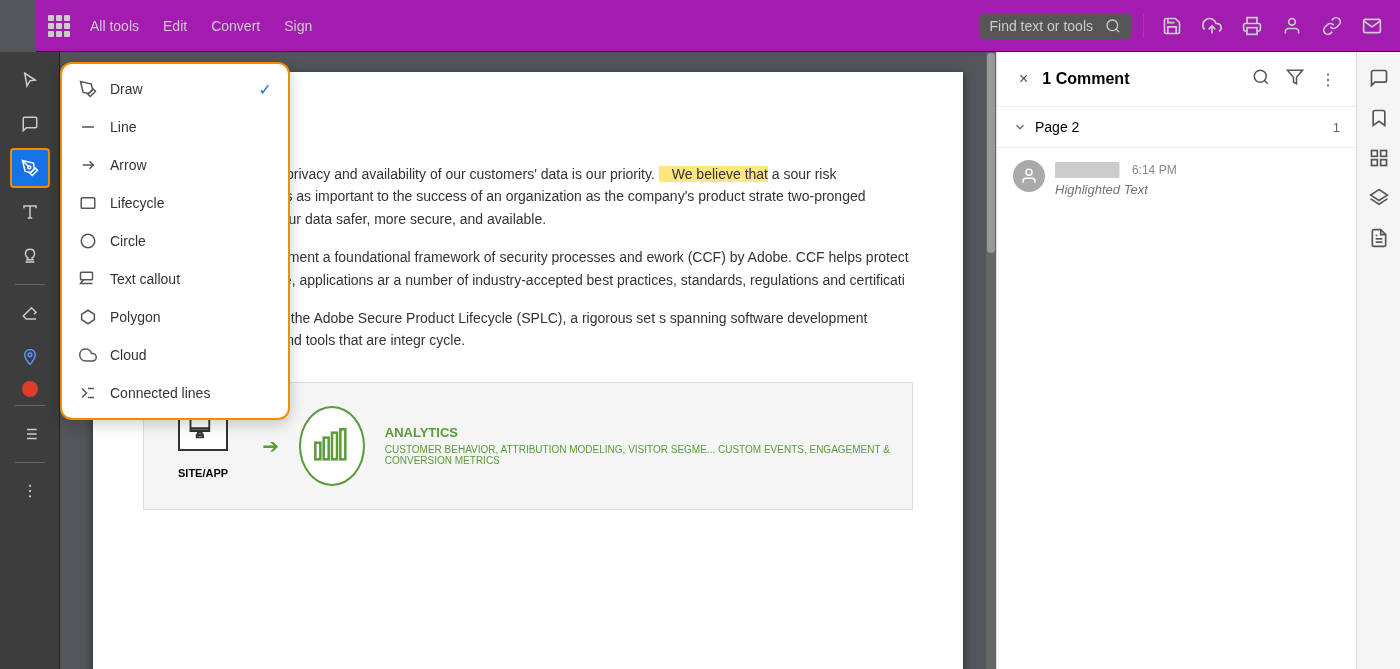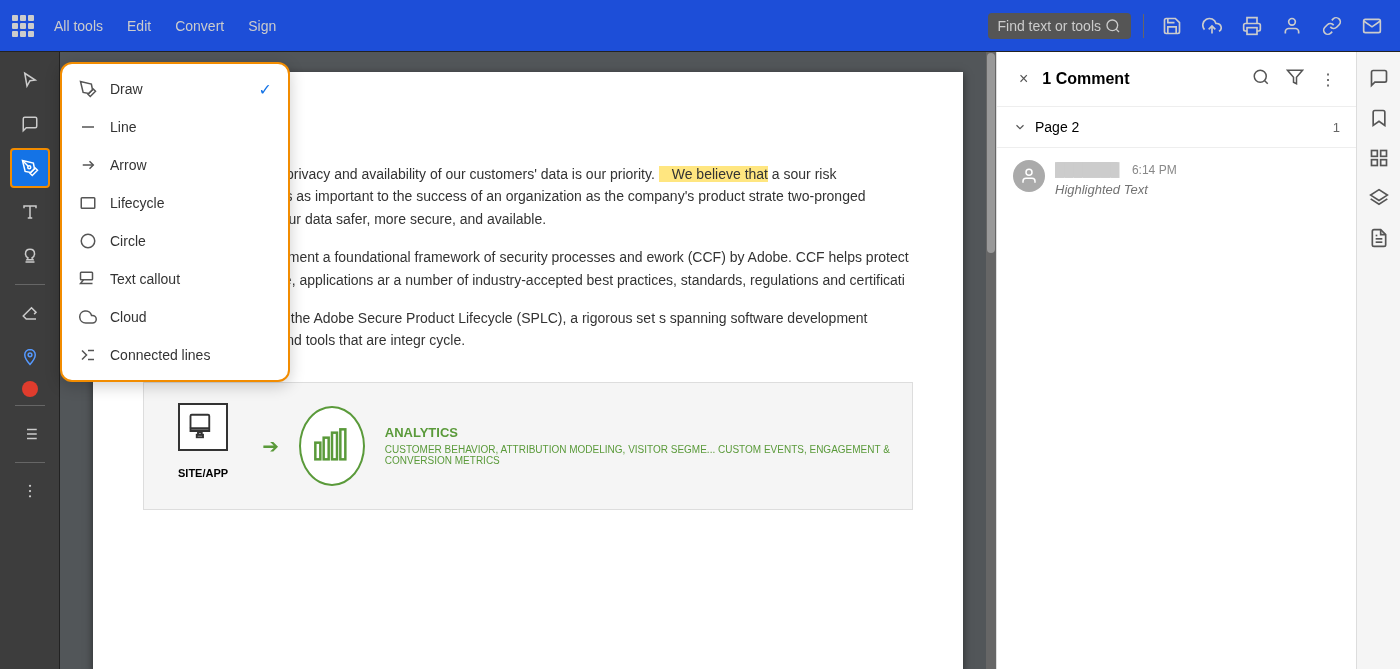--- a/index.html
+++ b/index.html
@@ -1,27 +1,28 @@
 <!DOCTYPE html>
 <html><head>
   <meta charset="utf-8">
   <style>
     * { box-sizing: border-box; margin: 0; padding: 0; }
     body { font-family: 'Segoe UI', Arial, sans-serif; background: #525659; width: 1400px; height: 669px; overflow: hidden; display: flex; flex-direction: column; }
 
     
     .menu-bar {
-      background: #1d4ed8;
+      background: #a21caf;
       height: 52px;
       display: flex;
       align-items: center;
       padding: 16px 12px;
       color: #ccc;
       flex-shrink: 0;
       border-bottom: 1px solid #222;
+      margin-left: 36px;
     }
     .menu-bar-left {
       display: flex;
       align-items: center;
       gap: 4px;
     }
     .grid-icon {
       display: grid;
       grid-template-columns: repeat(3,6px);
       grid-template-rows: repeat(3,6px);
@@ -43,21 +44,21 @@
       display: flex;
       align-items: center;
       gap: 8px;
     }
     .search-box {
       display: flex;
       align-items: center;
       background: #555;
       border-radius: 4px;
       padding: 5px 10px;
-      gap: 4px;
+      gap: 12px;
       color: #ccc;
       font-size: 14px;
     }
     .divider-v { width: 1px; height: 24px; background: #666; margin: 0 4px; }
     .icon-btn {
       background: none;
       border: none;
       color: #ccc;
       cursor: pointer;
       padding: 6px;
@@ -502,20 +503,28 @@
     <div class="dropdown-item">
       <div class="dropdown-icon">
         <svg width="18" height="18" viewBox="0 0 24 24" fill="none" stroke="#555" stroke-width="2">
             <rect x="2" y="3" width="16" height="10" rx="1"></rect>
             <path d="M6 13l-4 5h16"></path>
           </svg>
       </div>
       <span class="dropdown-label">Text callout</span>
     </div>
 
+    <div class="dropdown-item">
+      <div class="dropdown-icon">
+        <svg width="18" height="18" viewBox="0 0 24 24" fill="none" stroke="#555" stroke-width="2">
+            <polygon points="12 3 20.5 8.5 20.5 15.5 12 21 3.5 15.5 3.5 8.5"></polygon>
+          </svg>
+      </div>
+      <span class="dropdown-label">Polygon</span>
+    </div>
 
     <div class="dropdown-item">
       <div class="dropdown-icon">
         <svg width="18" height="18" viewBox="0 0 24 24" fill="none" stroke="#555" stroke-width="2">
             <path d="M18 10h-1.26A8 8 0 109 20h9a5 5 0 000-10z"></path>
           </svg>
       </div>
       <span class="dropdown-label">Cloud</span>
     </div>
 

